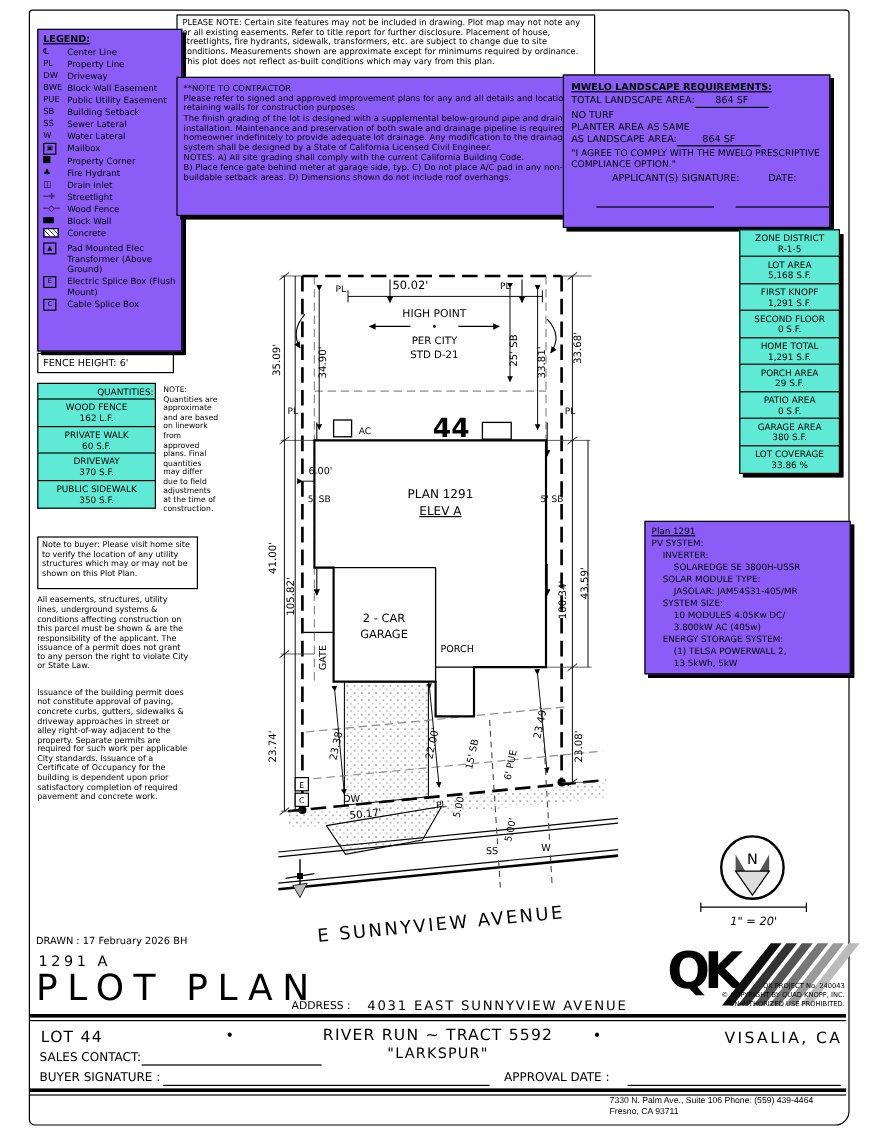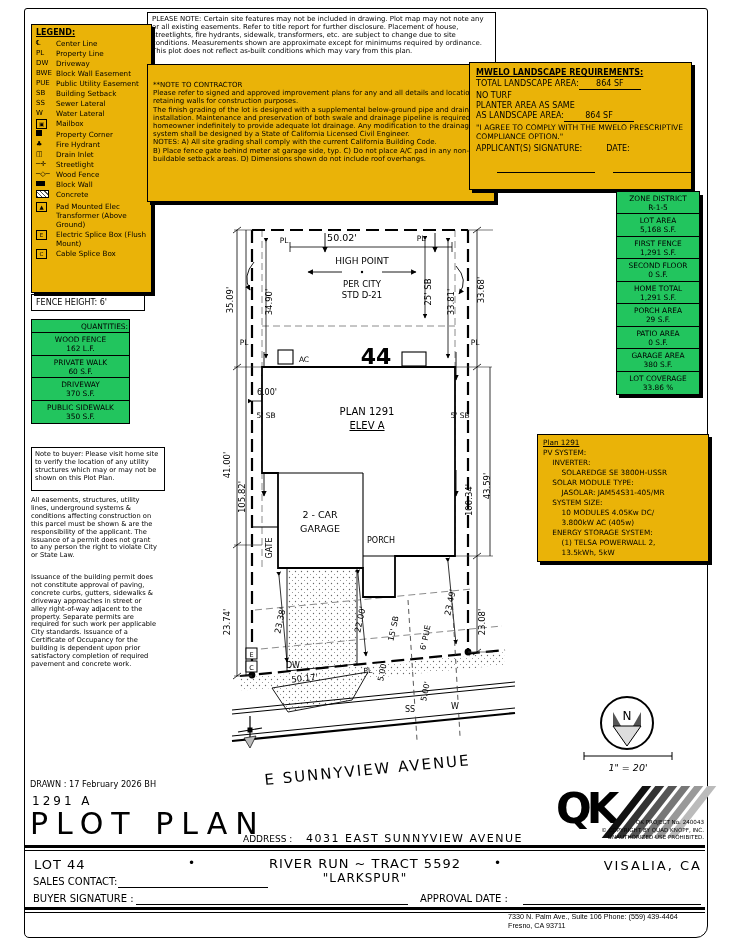--- a/index.html
+++ b/index.html
@@ -1,35 +1,35 @@
 <!DOCTYPE html>
 <html><head>
 <meta charset="utf-8">
 <style>
   html,body{margin:0;padding:0;background:#fff;}
   #page{position:relative;width:732px;height:946px;background:#fff;overflow:hidden;
         font-family:"DejaVu Sans",sans-serif;color:#000;}
   .abs{position:absolute;}
   .frame{border:1.6px solid #000;border-radius:3px 3px 12px 5px;}
-  .box{border:1.6px solid #000;background:#eab308;}
+  .box{border:1.6px solid #000;background:#8b5cf6;}
   .shadow{box-shadow:3px 3px 0 #000;}
   .pre{white-space:pre-line;}
   .uline{border-bottom:1px solid #000;height:0;}
   .rule{background:#000;}
   
   .lg-row{display:flex;align-items:flex-start;margin:0 0 1px 0;}
   .lg-sym{flex:0 0 20px;font-size:7px;line-height:9px;text-align:left;}
   .lg-lab{flex:1;font-size:7.2px;line-height:9px;}
   .icon-box{display:inline-block;width:9px;height:8px;border:1px solid #000;font-size:5.5px;
             line-height:8px;text-align:center;}
   .icon-fill{display:inline-block;width:9px;height:5px;background:#000;}
   .icon-hatch{display:inline-block;width:11px;height:6px;border:1px solid #000;
               background:repeating-linear-gradient(45deg,#555 0 1px,#fff 1px 3px);}
   
-  .cellstack .cell{border:1.5px solid #000;margin-top:-1.5px;background:#22c55e;
+  .cellstack .cell{border:1.5px solid #000;margin-top:-1.5px;background:#5eead4;
                    text-align:center;padding:2px 1px;}
   .cell .c-lab{font-size:7.4px;line-height:9px;}
   .cell .c-val{font-size:7.4px;line-height:9px;}
   .qk-stripe{position:absolute;width:9px;height:52px;transform:skewX(-38deg);}
   svg text{font-family:"DejaVu Sans",sans-serif;fill:#000;}
 </style>
 </head>
 <body>
 
 <div id="page">
@@ -113,51 +113,51 @@
     <div class="lg-row">
         <span class="lg-sym"><span class="icon-box">E</span></span>
         <span class="lg-lab">Electric Splice Box (Flush Mount)</span>
       </div>
     <div class="lg-row">
         <span class="lg-sym"><span class="icon-box">C</span></span>
         <span class="lg-lab">Cable Splice Box</span>
       </div>
   </div>
 
-  <div class="abs box shadow" style="left:147px;top:64px;width:336px;height:104px;padding:16px 5px;font-size:7px;line-height:8.2px;">
+  <div class="abs box shadow" style="left:147px;top:64px;width:336px;height:104px;padding:5px 5px;font-size:7px;line-height:8.2px;">
     <div>**NOTE TO CONTRACTOR</div>
     <div class="pre">Please refer to signed and approved improvement plans for any and all details and locations of retaining walls for construction purposes.
 The finish grading of the lot is designed with a supplemental below-ground pipe and drain installation.  Maintenance and preservation of both swale and drainage pipeline is required by homeowner indefinitely to provide adequate lot drainage.  Any modification to the drainage system shall be designed by a State of California Licensed Civil Engineer.
 NOTES:  A) All site grading shall comply with the current California Building Code.
 B) Place fence gate behind meter at garage side, typ.  C) Do not place A/C pad in any non-buildable setback areas.  D) Dimensions shown do not include roof overhangs.</div>
   </div>
 
   <div class="abs box shadow" style="left:469px;top:62px;width:209px;height:118px;padding:4px 6px;font-size:8px;line-height:11px;">
     <div style="text-decoration:underline;font-weight:bold;">MWELO LANDSCAPE REQUIREMENTS:</div>
     <div><span>TOTAL LANDSCAPE AREA:</span><span style="display:inline-block;border-bottom:1px solid #000;min-width:62px;text-align:center;">864 SF</span></div>
     <div>NO TURF</div>
     <div style="line-height:9.5px;">PLANTER AREA AS SAME</div>
     <div style="line-height:10px;"><span>AS LANDSCAPE AREA:</span><span style="display:inline-block;border-bottom:1px solid #000;min-width:70px;text-align:center;">864 SF</span></div>
     <div style="font-size:7.6px;line-height:9px;margin-top:1px;">"I AGREE TO COMPLY WITH THE MWELO PRESCRIPTIVE COMPLIANCE OPTION."</div>
-    <div style="margin-top:2px;"><span>APPLICANT(S) SIGNATURE:</span><span style="margin-left:24px;">DATE:</span></div>
+    <div style="margin-top:2px;margin-left:34px;"><span>APPLICANT(S) SIGNATURE:</span><span style="margin-left:24px;">DATE:</span></div>
   </div>
   <div class="abs uline" style="left:497px;top:172px;width:98px;"></div>
   <div class="abs uline" style="left:613px;top:172px;width:78px;"></div>
 
   <div class="abs cellstack shadow" style="left:616px;top:192px;width:84px;">
     <div class="cell">
         <div class="c-lab">ZONE DISTRICT</div>
         <div class="c-val">R-1-5</div>
       </div>
     <div class="cell">
         <div class="c-lab">LOT AREA</div>
         <div class="c-val">5,168 S.F.</div>
       </div>
     <div class="cell">
-        <div class="c-lab">FIRST FENCE</div>
+        <div class="c-lab">FIRST KNOPF</div>
         <div class="c-val">1,291 S.F.</div>
       </div>
     <div class="cell">
         <div class="c-lab">SECOND FLOOR</div>
         <div class="c-val">0 S.F.</div>
       </div>
     <div class="cell">
         <div class="c-lab">HOME TOTAL</div>
         <div class="c-val">1,291 S.F.</div>
       </div>
@@ -212,20 +212,22 @@
       </div>
     <div class="cell">
         <div class="c-lab">DRIVEWAY</div>
         <div class="c-val">370 S.F.</div>
       </div>
     <div class="cell">
         <div class="c-lab">PUBLIC SIDEWALK</div>
         <div class="c-val">350 S.F.</div>
       </div>
   </div>
+  <div class="abs pre" style="left:136px;top:322px;width:46px;font-size:6.4px;line-height:7.6px;">NOTE:
+Quantities are approximate and are based on linework from approved plans.  Final quantities may differ due to field adjustments at the time of construction.</div>
 
   <div class="abs" style="left:31px;top:447px;width:126px;height:38px;border:1px solid #000;padding:2px 3px;font-size:6.7px;line-height:8px;">
     <span>Note to buyer: Please visit home site to verify the location of any utility structures which may or may not be shown on this Plot Plan.</span>
   </div>
 
   <div class="abs" style="left:31px;top:497px;width:128px;font-size:6.7px;line-height:7.9px;">All easements, structures, utility lines, underground systems &amp; conditions affecting construction on this parcel must be shown &amp; are the responsibility of the applicant. The issuance of a permit does not grant to any person the right to violate City or State Law.</div>
   <div class="abs" style="left:31px;top:574px;width:128px;font-size:6.7px;line-height:7.9px;">Issuance of the building permit does not constitute approval of paving, concrete curbs, gutters, sidewalks &amp; driveway approaches in street or alley right-of-way adjacent to the property. Separate permits are required for such work per applicable City standards. Issuance of a Certificate of Occupancy for the building is dependent upon prior satisfactory completion of required pavement and concrete work.</div>
 
   <svg class="abs" style="left:150px;top:185px;" width="380" height="630" viewBox="150 185 380 630">
     <defs>

